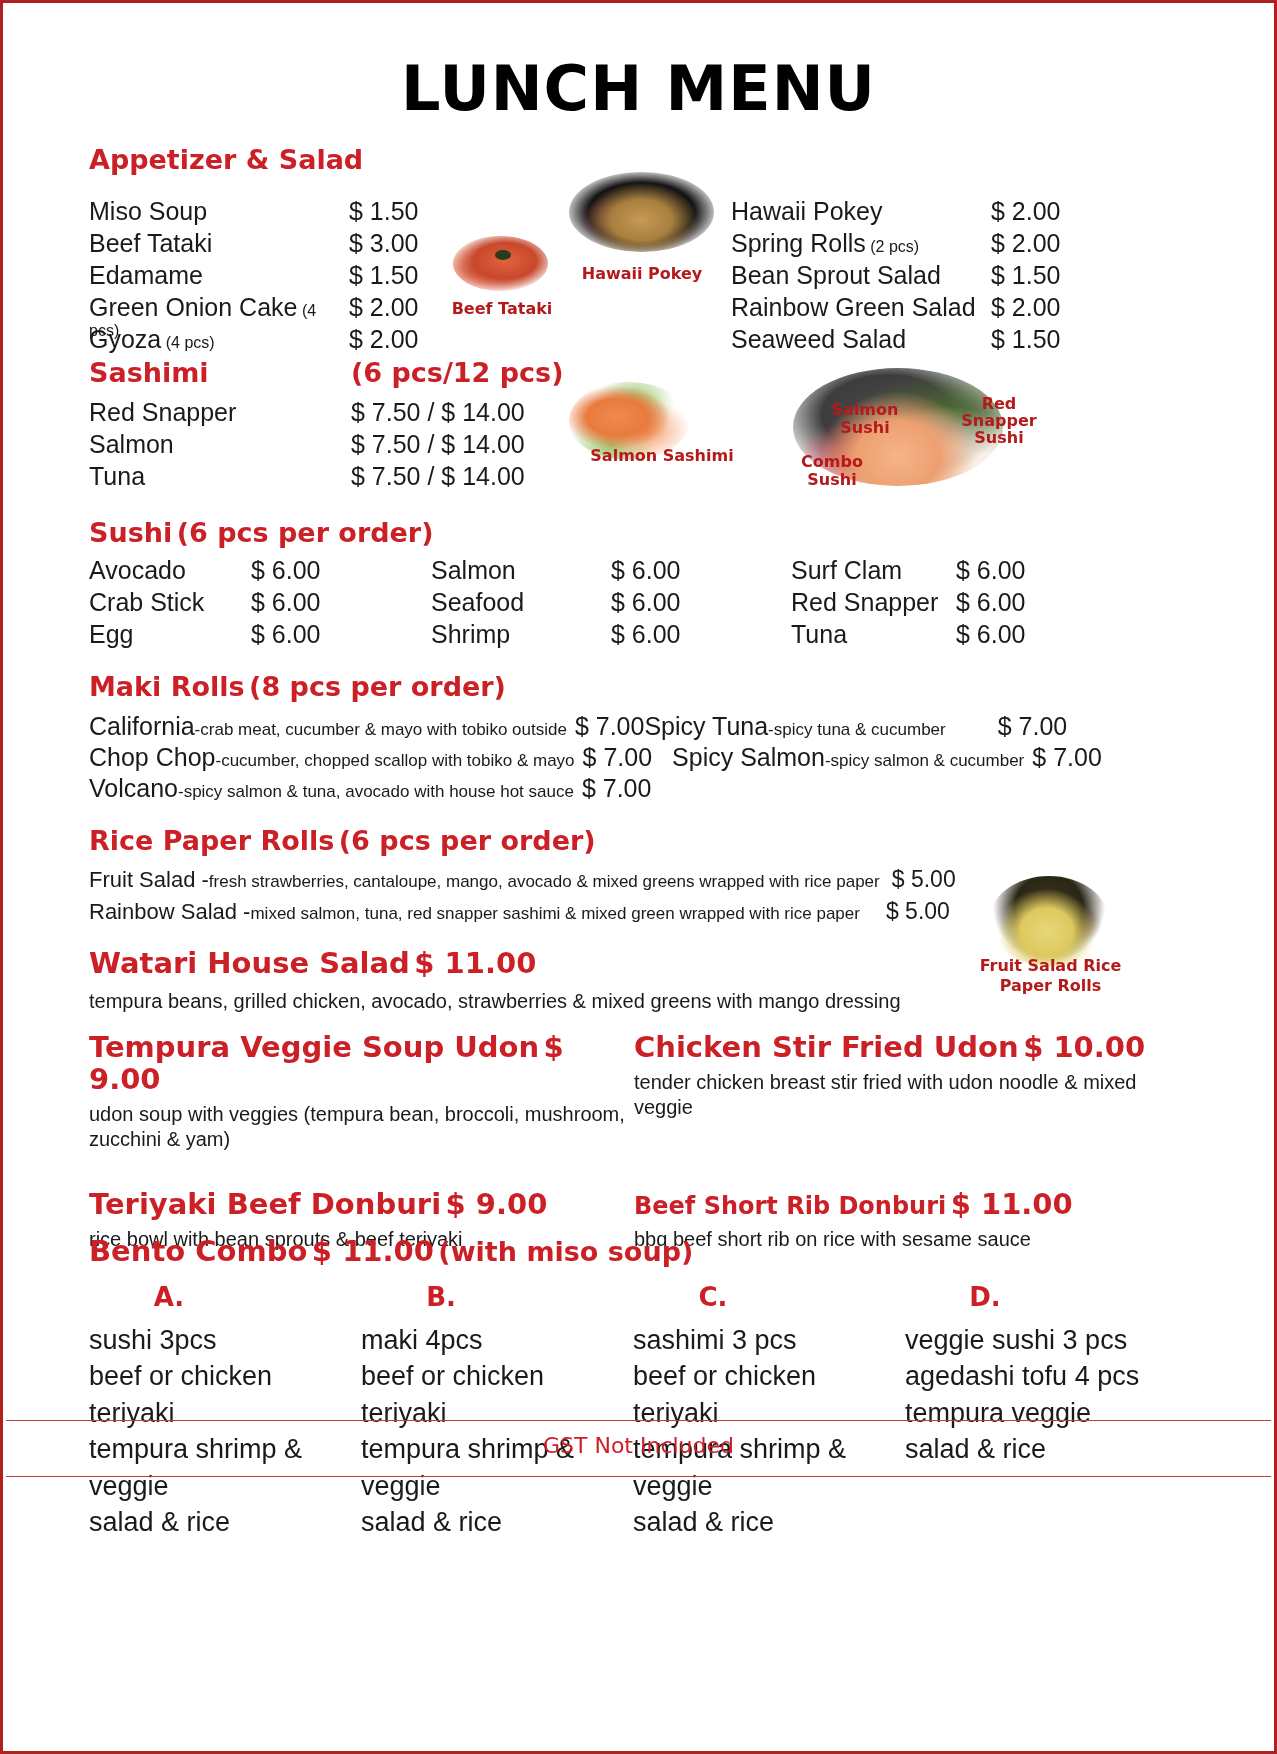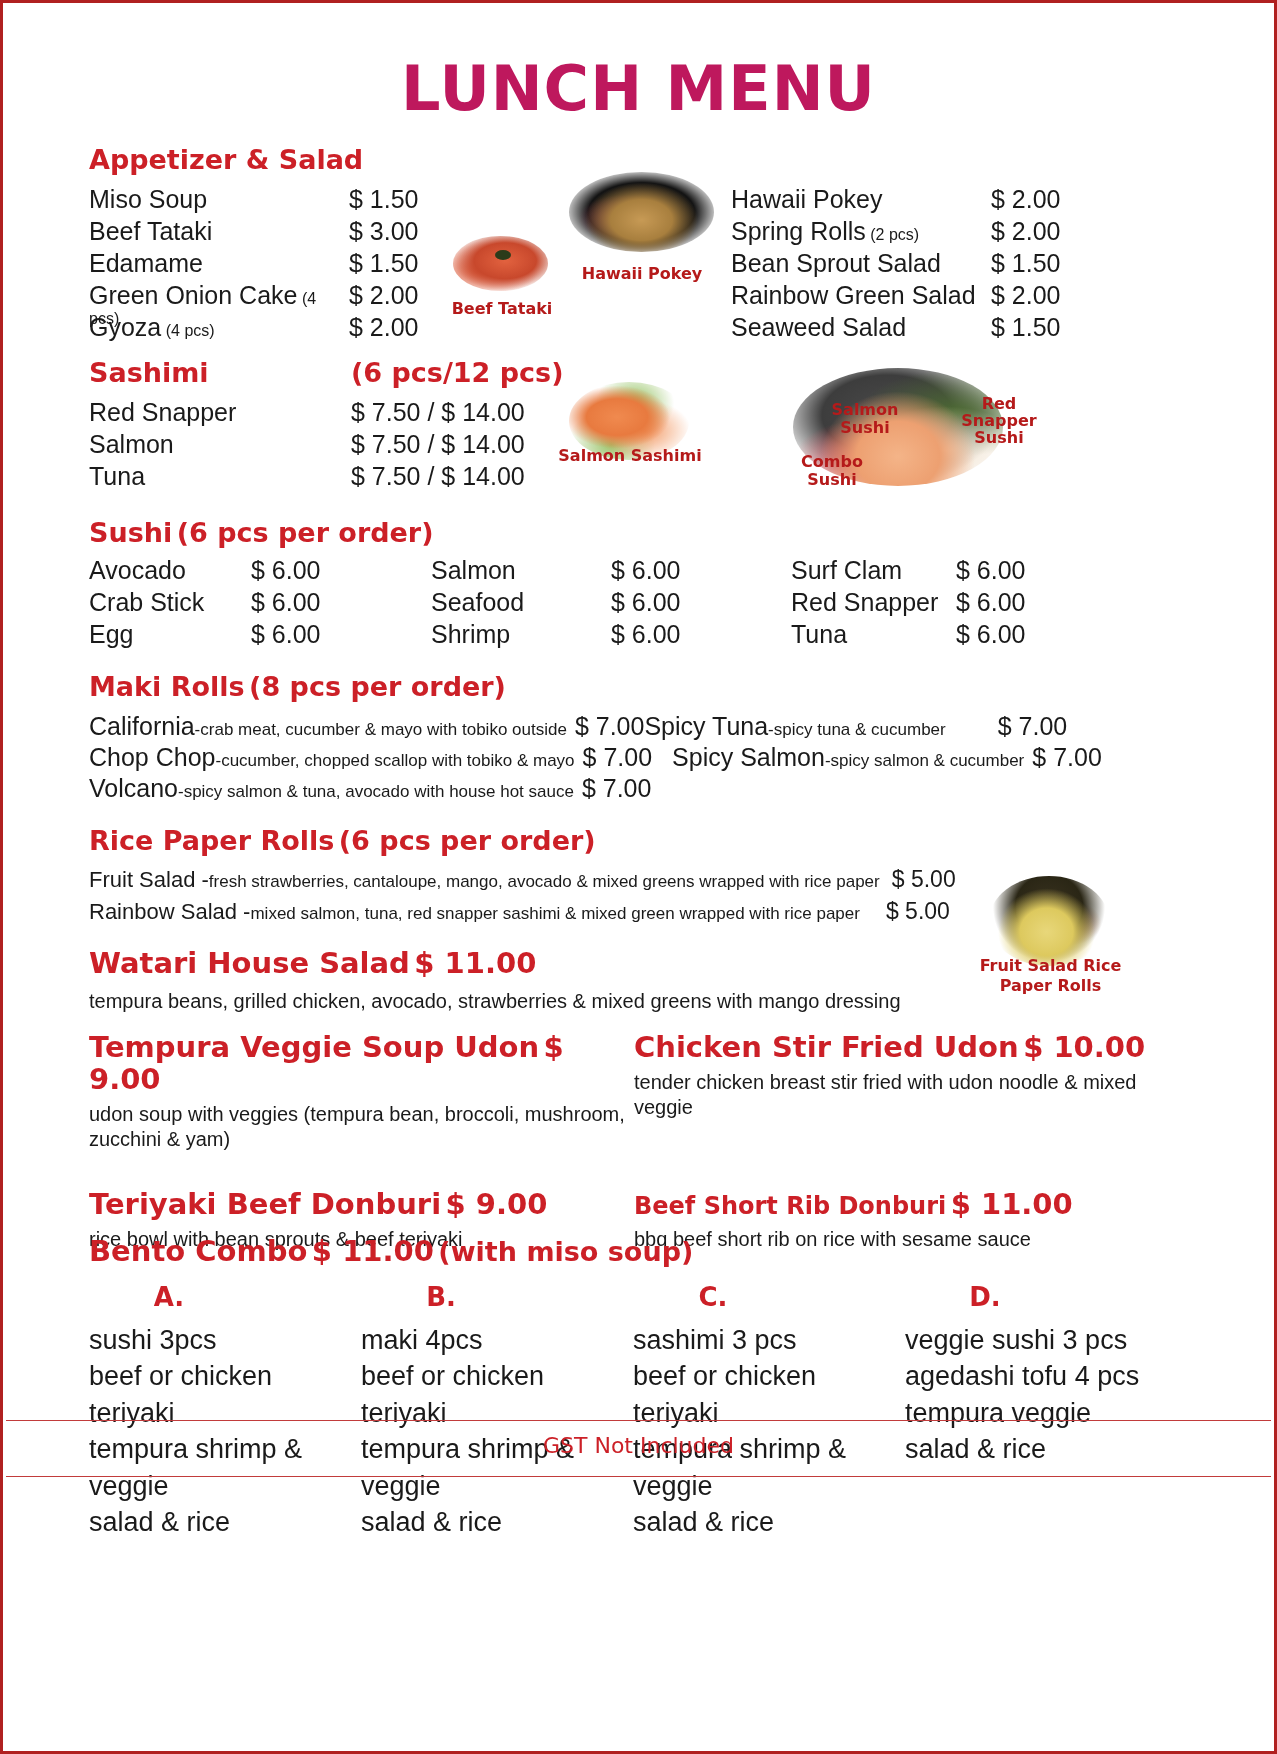--- a/index.html
+++ b/index.html
@@ -27,21 +27,21 @@
     background: #b02020;
   }
   .frame-bottom {
     position: absolute; left: 0; bottom: 0; width: 100%; height: 3px;
     background: #b02020;
   }
 
   
   .title {
     text-align: center;
-    color: #be185d;
+    color: #000000;
     font-weight: bold;
     font-size: 62px;
     letter-spacing: 1px;
     margin-top: 52px;
     margin-bottom: 18px;
     font-family: "DejaVu Sans", sans-serif;
   }
 
   
   .sec-head {
@@ -69,21 +69,21 @@
     font-size: 20px;
     color: #1a1a1a;
   }
 
   
   .appet {
     position: absolute;
     left: 86px; top: 145px;
     width: 1105px;
   }
-  .appet-head { margin-bottom: 10px; }
+  .appet-head { margin-bottom: 22px; }
   .appet-cols { display: flex; }
   .appet-left { width: 380px; }
   .appet-right { width: 380px; margin-left: 262px; }
   .ap-row { display:flex; align-items: baseline; height: 32px; }
   .ap-row .nm { flex: 1; }
   .ap-row .pr { width: 120px; text-align: left; }
 
   
   .sashimi {
     position: absolute;
@@ -259,21 +259,21 @@
 
   <div class="photo ph-tataki">
       <div class="greens"></div>
     </div>
   <div class="photo-cap" style="left:440px; top:300px; width:118px;">Beef Tataki</div>
 
   <div class="photo ph-pokey"></div>
   <div class="photo-cap" style="left:575px; top:265px; width:128px;">Hawaii Pokey</div>
 
   <div class="photo ph-sashimi"></div>
-  <div class="photo-cap" style="left:552px; top:447px; width:150px;">Salmon Sashimi</div>
+  <div class="photo-cap" style="left:584px; top:447px; width:150px;">Salmon Sashimi</div>
 
   <div class="photo ph-sushiplate"></div>
   <div class="photo-cap" style="left:802px; top:401px; width:120px;">Salmon Sushi</div>
   <div class="photo-cap" style="left:940px; top:396px; width:112px; line-height:1.05;">Red Snapper Sushi</div>
   <div class="photo-cap" style="left:775px; top:453px; width:108px;">Combo Sushi</div>
 
   <div class="photo ph-ricepaper"></div>
   <div class="photo-cap" style="left:975px; top:956px; width:145px; line-height:1.25;">Fruit Salad Rice Paper Rolls</div>
 
   <div class="appet">

